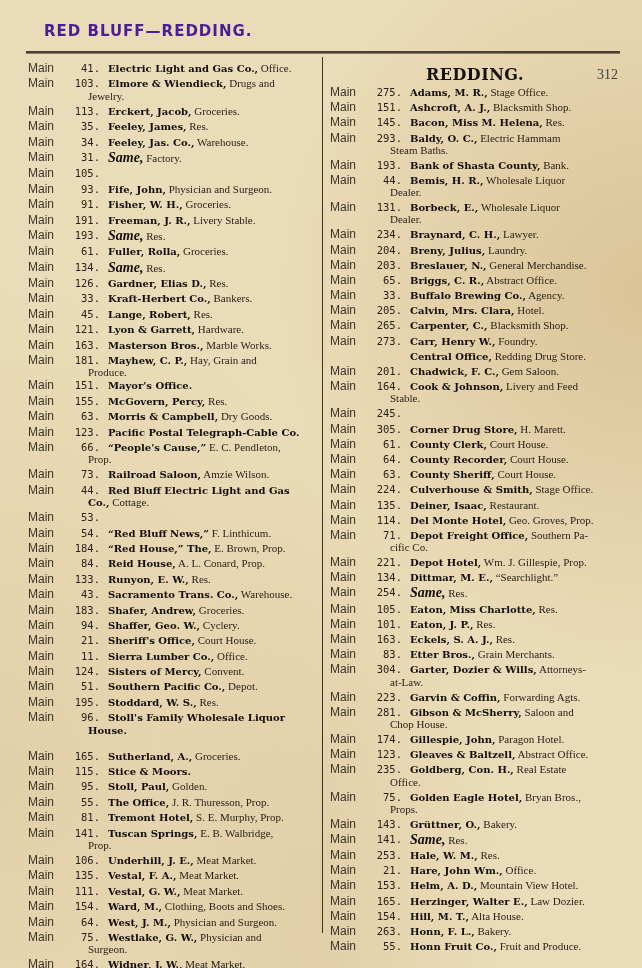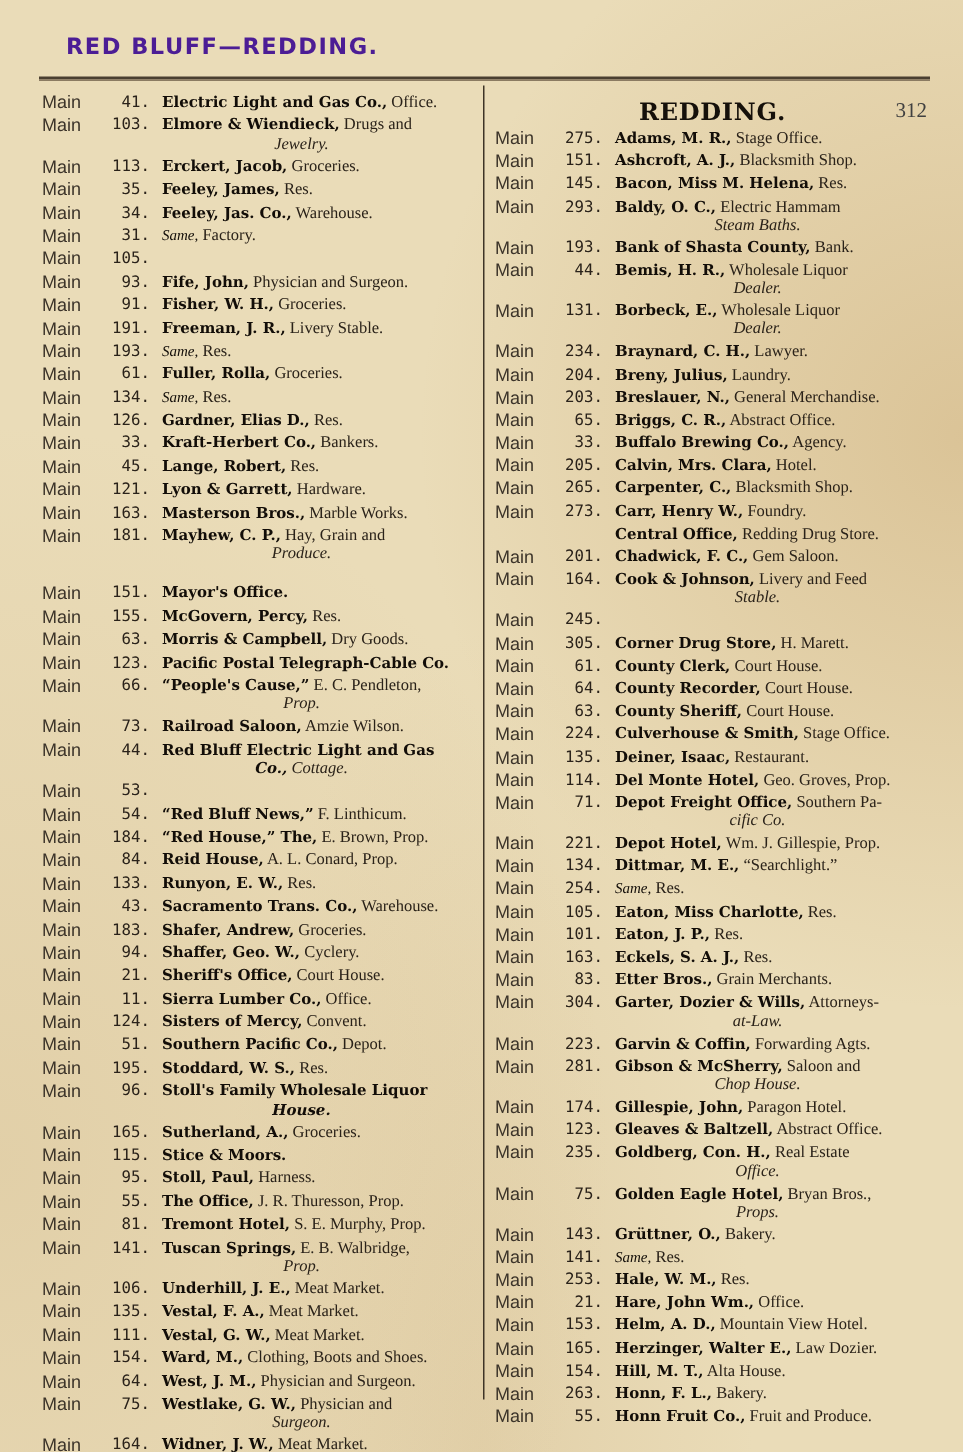--- a/index.html
+++ b/index.html
@@ -44,22 +44,22 @@
     }
     .num {
       width: 34px; flex: none; text-align: right; padding-right: 8px;
       font-family: "DejaVu Sans Mono", monospace; font-size: 10.5px; color: #2a221a;
     }
     .body {
       flex: 1; font-family: "Liberation Serif", serif; font-size: 11px;
       text-align: justify; color: #2a2219;
     }
     .name { font-weight: bold; color: #120d08; font-family: "DejaVu Serif", serif; font-size: 10px; }
-    .name.italic { font-weight: normal; font-style: italic; font-family: "Liberation Serif", serif; font-size: 10px; }
-    .cont { display: block; padding-left: 60px; text-align: center; line-height: 11px; font-style: italic; }
+    .name.italic { font-weight: bold; font-style: italic; font-family: "Liberation Serif", serif; font-size: 14px; }
+    .cont { display: block; padding-left: 60px; text-align: left; line-height: 11px; }
     .col-left .entry { margin-bottom: 2.4px; }
   </style>
 </head>
 <body>
 
 <div class="page-header">
   <div class="page-title">RED BLUFF—REDDING.</div>
   <div class="page-number">312</div>
 </div>
 <div class="header-rule"></div>
@@ -154,21 +154,21 @@
     <div class="entry">
       <span class="street">Main</span>
       <span class="num">163.</span>
       <span class="body"><span class="name">Masterson Bros.,</span> <span>Marble Works.</span></span>
     </div>
     <div class="entry">
       <span class="street">Main</span>
       <span class="num">181.</span>
       <span class="body"><span class="name">Mayhew, C. P.,</span> <span>Hay, Grain and</span></span>
     </div>
-    <div class="cont body" style="margin-top: -2px; margin-bottom: 14px;"><span>Produce.</span></div>
+    <div class="cont body" style="margin-top: -2px; margin-bottom: 1px;"><span>Produce.</span></div>
     <div class="entry">
       <span class="street">Main</span>
       <span class="num">151.</span>
       <span class="body"><span class="name">Mayor's Office.</span></span>
     </div>
     <div class="entry">
       <span class="street">Main</span>
       <span class="num">155.</span>
       <span class="body"><span class="name">McGovern, Percy,</span> <span>Res.</span></span>
     </div>
@@ -261,35 +261,35 @@
     <div class="entry">
       <span class="street">Main</span>
       <span class="num">195.</span>
       <span class="body"><span class="name">Stoddard, W. S.,</span> <span>Res.</span></span>
     </div>
     <div class="entry">
       <span class="street">Main</span>
       <span class="num">96.</span>
       <span class="body"><span class="name">Stoll's Family Wholesale Liquor</span></span>
     </div>
-    <div class="cont body" style="margin-top: -2px; margin-bottom: 3px;"><span class="name">House.</span></div>
+    <div class="cont body" style="margin-top: -2px; margin-bottom: 14px;"><span class="name">House.</span></div>
     <div class="entry">
       <span class="street">Main</span>
       <span class="num">165.</span>
       <span class="body"><span class="name">Sutherland, A.,</span> <span>Groceries.</span></span>
     </div>
     <div class="entry">
       <span class="street">Main</span>
       <span class="num">115.</span>
       <span class="body"><span class="name">Stice &amp; Moors.</span></span>
     </div>
     <div class="entry">
       <span class="street">Main</span>
       <span class="num">95.</span>
-      <span class="body"><span class="name">Stoll, Paul,</span> <span>Harness.</span></span>
+      <span class="body"><span class="name">Stoll, Paul,</span> <span>Golden.</span></span>
     </div>
     <div class="entry">
       <span class="street">Main</span>
       <span class="num">55.</span>
       <span class="body"><span class="name">The Office,</span> <span>J. R. Thuresson, Prop.</span></span>
     </div>
     <div class="entry">
       <span class="street">Main</span>
       <span class="num">81.</span>
       <span class="body"><span class="name">Tremont Hotel,</span> <span>S. E. Murphy, Prop.</span></span>

